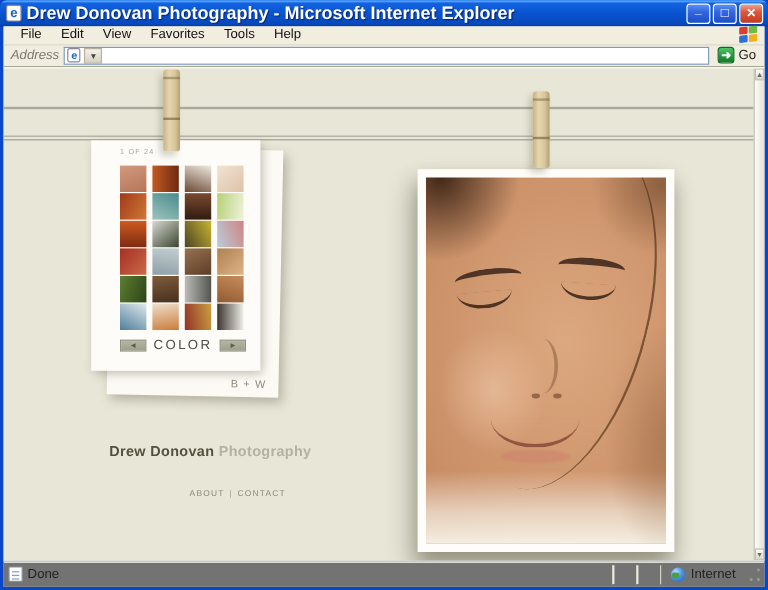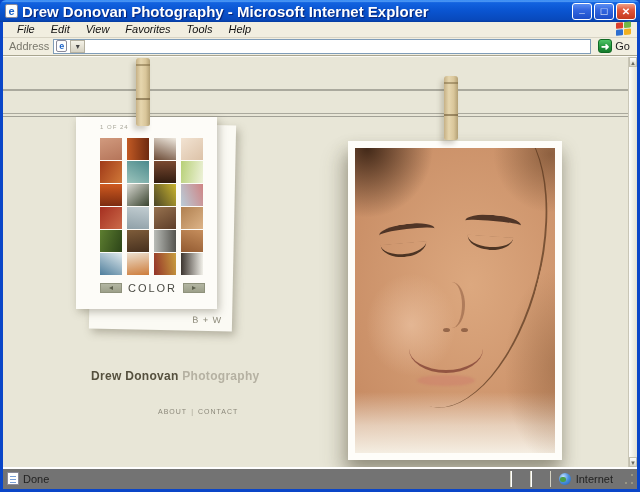--- a/index.html
+++ b/index.html
@@ -20,33 +20,33 @@
     color:#fff; font-size:10px; line-height:15px; text-align:center; font-weight:bold; }
   .win-btn.close { background:linear-gradient(180deg,#f0a088 0%,#e0563a 40%,#c43a1e 100%); }
   .win-btn.min::before { content:"_"; position:relative; top:-3px; }
   .win-btn.max::before { content:"□"; font-size:11px; }
   .win-btn.close::before { content:"✕"; font-size:10px; }
 
   .body { flex:1; display:flex; flex-direction:column; margin:0 3px 3px; background:#ece9d8; min-height:0; }
 
   
   .menubar { height:16px; display:flex; align-items:center; background:#f1eee0;
-    border-bottom:1px solid #d8d4c4; padding-left:6px;font-style:italic; }
+    border-bottom:1px solid #d8d4c4; padding-left:6px; }
   .menu-item { font-size:11px; color:#111; padding:1px 8px 2px 8px; }
   .menu-spacer { flex:1; }
   .winflag { width:17px; height:15px; display:grid; grid-template-columns:7px 7px; grid-template-rows:6px 6px;
     gap:1px; margin-right:4px; transform:skewY(-6deg); }
   .winflag i { display:block; border-radius:1px; }
   .winflag i:nth-child(1){ background:#d93f2d; } .winflag i:nth-child(2){ background:#71b847; }
   .winflag i:nth-child(3){ background:#2e6fd0; } .winflag i:nth-child(4){ background:#f0b01f; }
 
   
   .addrbar { height:18px; display:flex; align-items:center; background:#f1eee0; padding:1px 4px 2px 6px;
     border-bottom:1px solid #a8a590; gap:4px; }
-  .addr-label { font-size:11px; color:#7a786c; }
+  .addr-label { font-size:11px; color:#7a786c;font-style:italic; }
   .addr-input { flex:1; height:15px; background:#fff; border:1px solid #7f9db9; display:flex; align-items:center; padding:0 1px 0 2px; }
   .addr-input .ie-page-icon { width:11px; height:12px; font-size:9px; line-height:10px; margin-right:3px; }
   .addr-url { flex:1; font-size:11px; color:#000; white-space:nowrap; overflow:hidden; }
   .addr-drop { width:15px; height:13px; background:linear-gradient(180deg,#f4f2e8,#d6d2c2); border:1px solid #b4b0a0;
     font-size:8px; color:#444; text-align:center; line-height:12px; }
   .addr-drop::before { content:"▾"; }
   .go-btn { display:flex; align-items:center; gap:3px; padding:0 3px; }
   .go-icon { width:14px; height:14px; border-radius:3px; background:linear-gradient(180deg,#4fc468,#21943a 60%,#157a2c);
     border:1px solid #0f6a24; color:#fff; font-size:10px; line-height:13px; text-align:center; font-weight:bold; }
   .go-icon::before { content:"➜"; }

